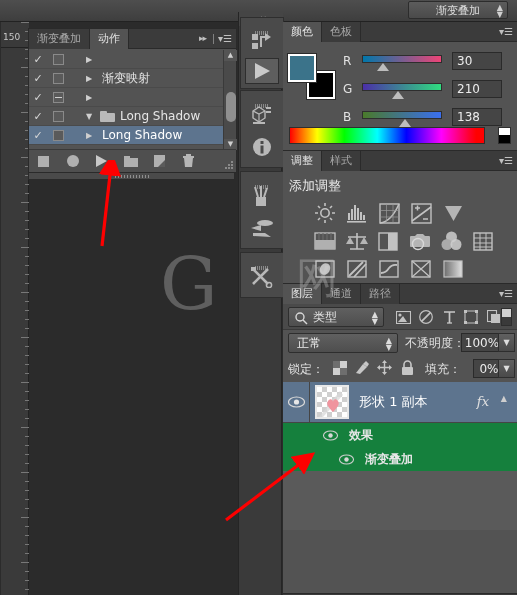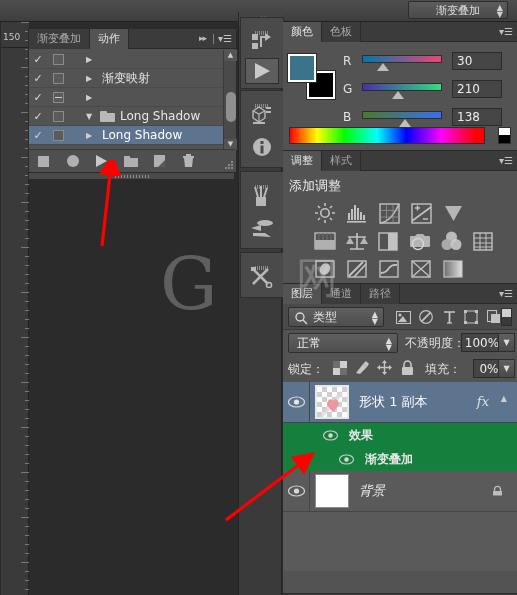--- a/index.html
+++ b/index.html
@@ -879,37 +879,20 @@
           <div class="subrow" style="padding-left:56px">
             <div class="seye">
               <svg width="15" height="11" viewBox="0 0 15 11">
                   <ellipse cx="7.5" cy="5.5" rx="7" ry="4.5" fill="none" stroke="#d0d0d0" stroke-width="1.1"></ellipse>
                   <circle cx="7.5" cy="5.5" r="2.2" fill="#d8d8d8"></circle>
                 </svg>
             </div>
             <div class="subname">渐变叠加</div>
           </div>
 
-          <div class="lrow">
-            <div class="lsep"></div>
-            <div class="leye">
-              <svg width="17" height="12" viewBox="0 0 17 12">
-                  <ellipse cx="8.5" cy="6" rx="8" ry="5" fill="none" stroke="#d0d0d0" stroke-width="1.2"></ellipse>
-                  <circle cx="8.5" cy="6" r="2.6" fill="#d8d8d8"></circle>
-                </svg>
-            </div>
-            <div class="lthumb white"></div>
-            <div class="lname" style="font-style:italic">背景</div>
-            <div class="llock">
-              <svg width="11" height="11" viewBox="0 0 11 11">
-                  <path d="M2.5 6 V4.4 a3 3 0 016 0 V6" fill="none" stroke="#bdbdbd" stroke-width="1.3"></path>
-                  <rect x="1" y="6" width="9" height="4.5" rx="0.6" fill="#bdbdbd"></rect>
-                </svg>
-            </div>
-          </div>
 
           <div class="layers-rest" style="height:59px"></div>
         </div>
 
       </div>
     </div>
   </div>
 
   <div class="wm wm-g">G</div>
   <div class="wm wm-net">网</div>

